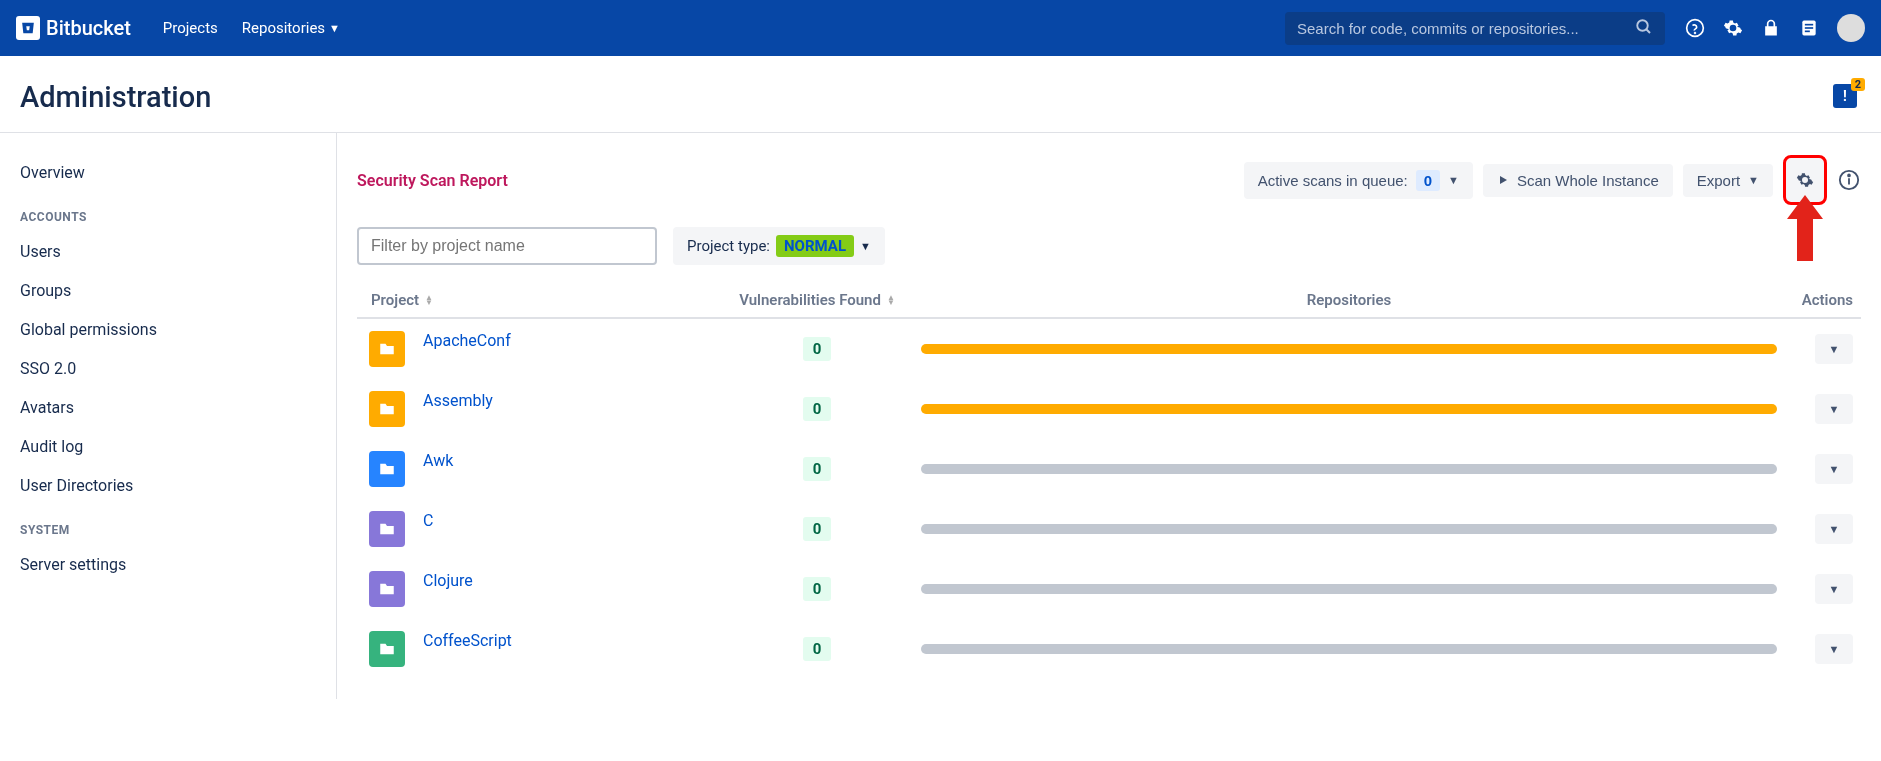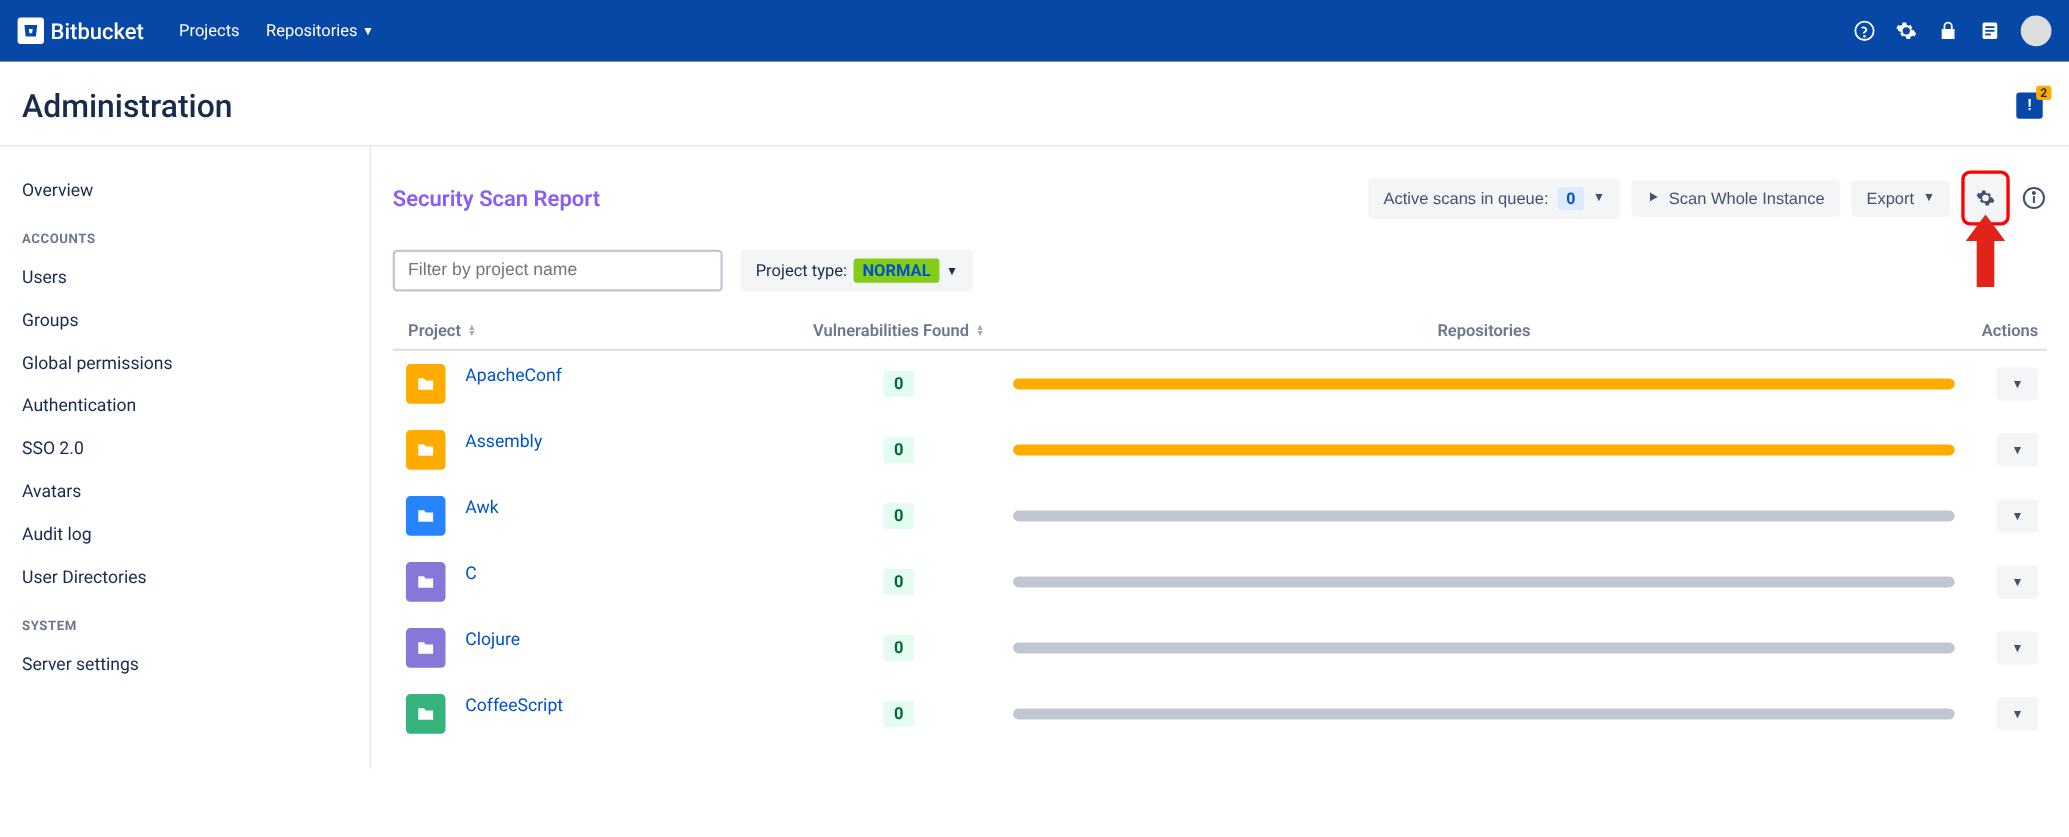--- a/index.html
+++ b/index.html
@@ -29,21 +29,21 @@
 
 
 .layout { display: flex; }
 .sidebar { width: 337px; border-right: 1px solid #dfe1e6; padding: 20px 0; }
 .sidebar-item { padding: 10px 20px; font-size: 16px; color: #172B4D; cursor: pointer; }
 .sidebar-heading { padding: 18px 20px 8px 20px; font-size: 12px; font-weight: 700; color: #6B778C; letter-spacing: 0.5px; }
 
 
 .main { flex: 1; padding: 22px 20px 20px 20px; }
 .main-header { display: flex; align-items: center; gap: 10px; margin-bottom: 22px; }
-.main-title { font-size: 20px; font-weight: 600; color: #8b5cf6; flex: 0 0 auto; }
+.main-title { font-size: 16px; font-weight: 600; color: #be185d; flex: 0 0 auto; }
 .main-header-spacer { flex: 1; }
 .btn { background: #f4f5f7; border-radius: 4px; padding: 8px 14px; font-size: 15px; color: #42526E; display: flex; align-items: center; gap: 8px; cursor: pointer; border: none; }
 .btn .blue { color: #0052CC; font-weight: 600; background:#deebff; padding:2px 8px; border-radius:3px; }
 .btn-icon { background: #f4f5f7; border-radius: 4px; width: 38px; height: 38px; display: flex; align-items: center; justify-content: center; cursor: pointer; border: none; color: #42526E; }
 .btn-icon.highlighted { border: 3px solid #FF0000; border-radius: 8px; width: 44px; height: 50px; }
 .info-icon { width: 24px; height: 24px; display: flex; align-items: center; justify-content: center; color: #42526E; cursor: pointer; }
 
 .filters { display: flex; align-items: center; gap: 16px; margin-bottom: 18px; }
 .filter-input { border: 2px solid #C1C7D0; border-radius: 4px; padding: 8px 12px; font-size: 16px; width: 300px; outline: none; }
 .filter-selector { background: #f4f5f7; border-radius: 4px; padding: 8px 14px; font-size: 15px; display: flex; align-items: center; gap: 6px; cursor: pointer; text-align: center; }
@@ -85,20 +85,29 @@
     <span class="logo-text">Bitbucket</span>
   </div>
   <div class="nav-link">
       <span>Projects</span>
     </div>
   <div class="nav-link">
     <span>Repositories</span>
     <span class="chevron">▼</span>
   </div>
   <div class="spacer"></div>
+  <div class="search-box">
+    <input placeholder="Search for code, commits or repositories..." style="">
+    <span class="search-icon">
+      <svg width="18" height="18" viewBox="0 0 24 24" fill="none" stroke="currentColor" stroke-width="2.5">
+          <circle cx="10" cy="10" r="7"></circle>
+          <line x1="20" y1="20" x2="15" y2="15"></line>
+        </svg>
+    </span>
+  </div>
   <div class="top-icons">
     <span class="top-icon">
         <svg width="20" height="20" viewBox="0 0 24 24" fill="none" stroke="currentColor" stroke-width="2">
           <circle cx="12" cy="12" r="10"></circle>
           <path d="M9 9a3 3 0 015 2c0 2-3 2-3 4"></path>
           <circle cx="12" cy="18" r="0.5" fill="currentColor"></circle>
         </svg>
       </span>
     <span class="top-icon">
         <svg width="20" height="20" viewBox="0 0 24 24" fill="currentColor">
@@ -132,21 +141,20 @@
   </div>
 </div>
 
 <div class="layout">
   <div class="sidebar">
     <div class="sidebar-item">Overview</div>
     <div class="sidebar-heading">ACCOUNTS</div>
     <div class="sidebar-item">Users</div>
     <div class="sidebar-item">Groups</div>
     <div class="sidebar-item">Global permissions</div>
-    <div class="sidebar-item">Authentication</div>
     <div class="sidebar-item">SSO 2.0</div>
     <div class="sidebar-item">Avatars</div>
     <div class="sidebar-item">Audit log</div>
     <div class="sidebar-item">User Directories</div>
     <div class="sidebar-heading">SYSTEM</div>
     <div class="sidebar-item">Server settings</div>
   </div>
 
   <div class="main" style="position:relative;">
     <div class="main-header">

